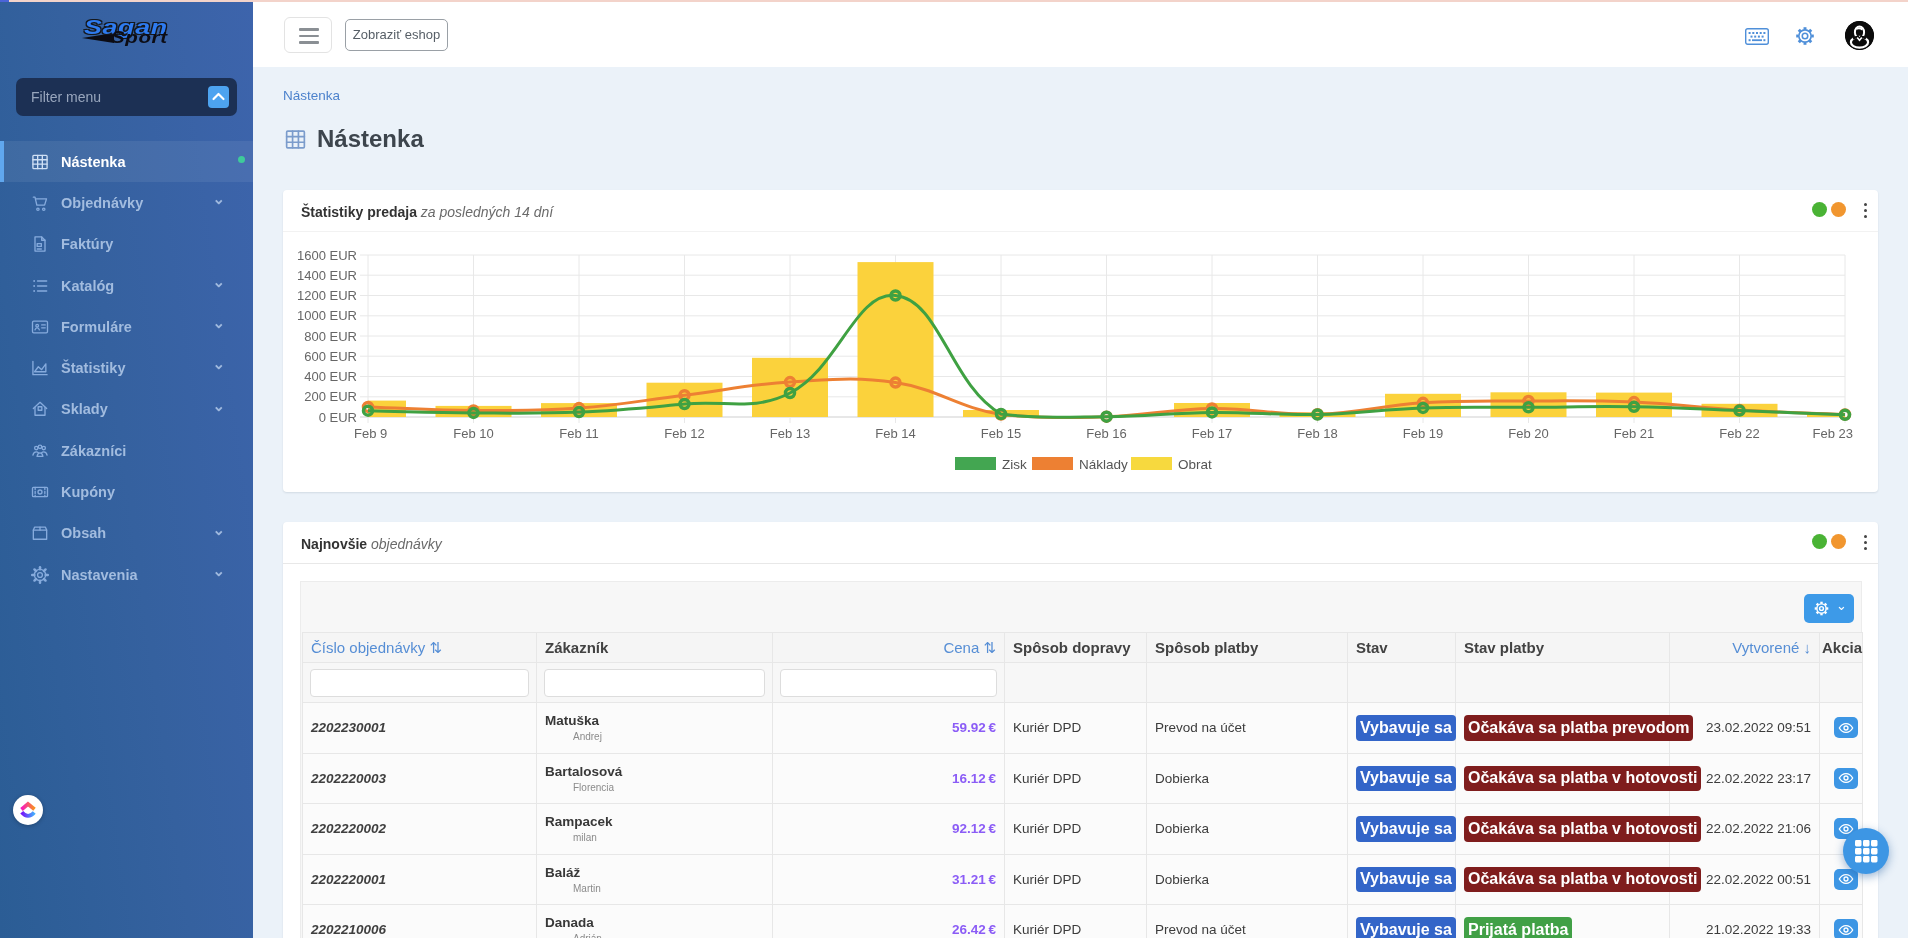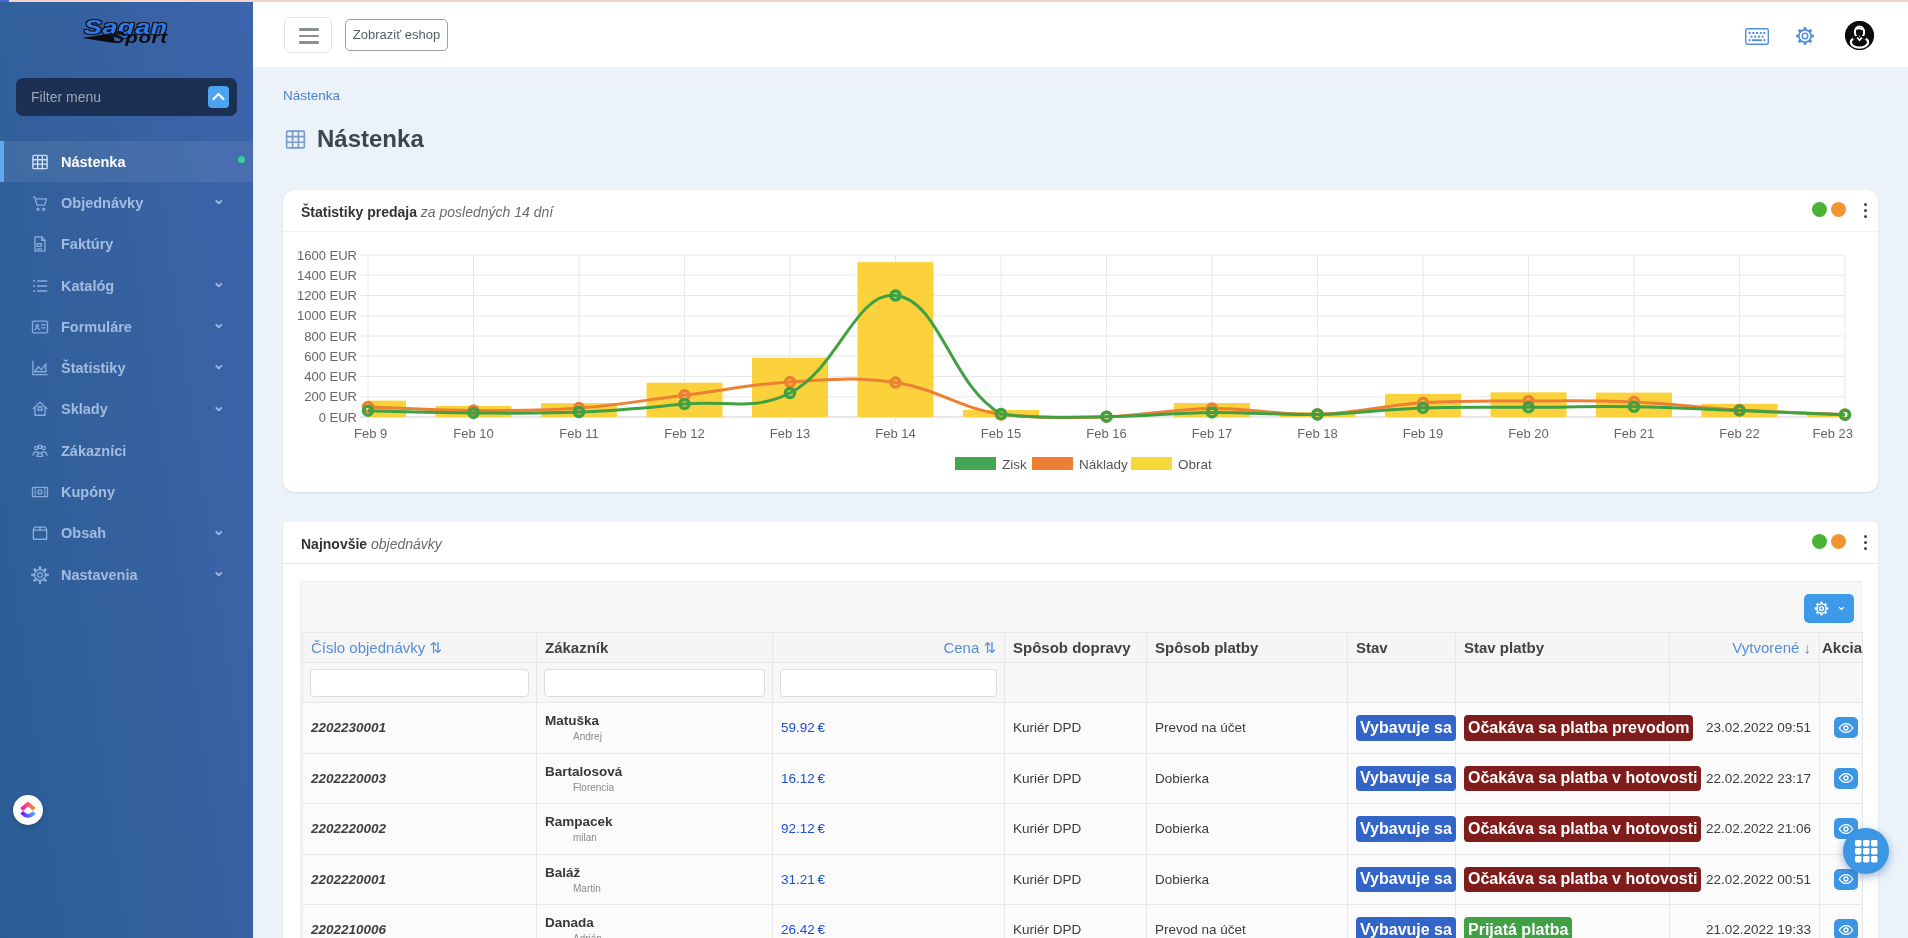--- a/index.html
+++ b/index.html
@@ -34,21 +34,21 @@
 .zbtn { position:absolute; left:92px; top:17px; width:103px; height:32px; border:1px solid #9aa0a6; border-radius:5px; font-size:13px; color:#565e66; text-align:center; line-height:30px; background:#fff; }
 .tb-ic { position:absolute; top:22px; }
 .avatar { position:absolute; right:34px; top:19px; width:29px; height:29px; border-radius:50%; background:#0b0b0b; overflow:hidden; }
 
 
 .main { position:absolute; left:253px; top:67px; width:1655px; height:871px; background:#ebf2f9; }
 .breadcrumb { position:absolute; left:30px; top:21px; font-size:13.5px; color:#4d82cc; }
 .pagetitle { position:absolute; left:30px; top:59px; height:26px; display:flex; align-items:center; }
 .pagetitle .ttext { font-size:24px; font-weight:bold; color:#3d454d; margin-left:9px; }
 
-.card { position:absolute; background:#fff; border-radius:12px; box-shadow:0 1px 2px rgba(60,75,100,.14); }
+.card { position:absolute; background:#fff; border-radius:4px; box-shadow:0 1px 2px rgba(60,75,100,.14); }
 .card1 { left:30px; top:123px; width:1595px; height:302px; }
 .card2 { left:30px; top:455px; width:1595px; height:416px; border-radius:4px 4px 0 0; }
 .cardhead { position:absolute; left:0; top:0; right:0; height:42px; }
 .cardhead .ht { position:absolute; left:18px; top:14px; font-size:14px; color:#333; font-weight:bold; }
 .cardhead .ht i { font-weight:normal; color:#6a6a6a; }
 .hdots { position:absolute; right:32px; top:12px; }
 .hdots .d { display:inline-block; width:15px; height:15px; border-radius:50%; margin-left:4px; }
 .kebab { position:absolute; right:10px; top:13px; width:4px; }
 .kebab i { display:block; width:3.4px; height:3.4px; border-radius:50%; background:#444; margin-bottom:2.6px; }
 
@@ -60,21 +60,21 @@
 table.dt { position:absolute; left:1px; top:50px; width:1560px; border-collapse:collapse; table-layout:fixed; font-size:13.5px; color:#3c3c3c; }
 table.dt th, table.dt td { border:1px solid #e7e7e7; }
 table.dt td { border-top:none; }
 table.dt th { height:30px; background:#f5f5f5; font-size:15px; font-weight:bold; color:#424242; text-align:left; padding:0 8px; }
 table.dt th.sort { color:#568ed5; font-weight:normal; }
 table.dt th.r { text-align:right; }
 table.dt td { height:50.5px; background:#fbfbfb; padding:0 8px; vertical-align:middle; }
 tr.frow td { height:40px; background:#f7f7f7; padding:0 7px; }
 .finput { display:block; width:100%; height:28px; background:#fff; border:1px solid #ddd; border-radius:4px; }
 .c-num { font-weight:bold; color:#3f3f3f;font-style:italic; }
-.c-price { font-weight:normal; color:#1d4ed8; }
+.c-price { text-align:right; font-weight:bold; color:#8b5cf6; }
 .c-date { text-align:right; }
 .cname { font-weight:bold; color:#383838; font-size:13.5px; }
 .csub { font-size:10px; color:#8b8b8b; margin-top:3px;margin-left:28px; }
 .badge { display:inline-block; padding:3.5px 4px 4px; border-radius:4px; color:#fff; font-size:16px; font-weight:bold; white-space:nowrap; }
 .bblue { background:#3365c8; }
 .bor { background:#7f1d1d; }
 .bgr { background:#41a046; }
 .eyebtn { display:inline-block; width:24px; height:21px; background:#3d96e4; border-radius:5px; text-align:center; }
 .eyebtn svg { margin-top:2.5px; }
 .c-act { text-align:center; padding-left:14px !important; }

